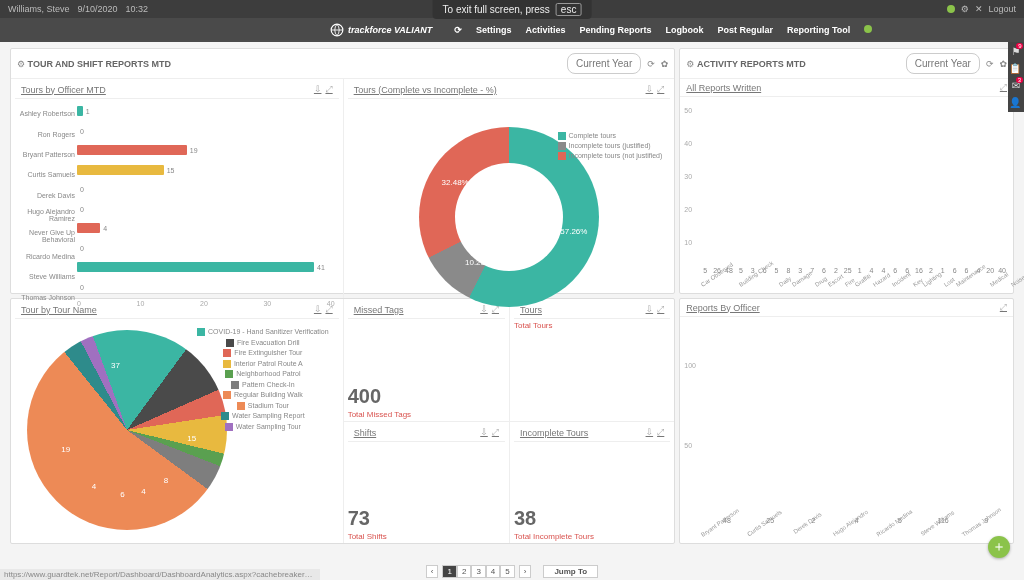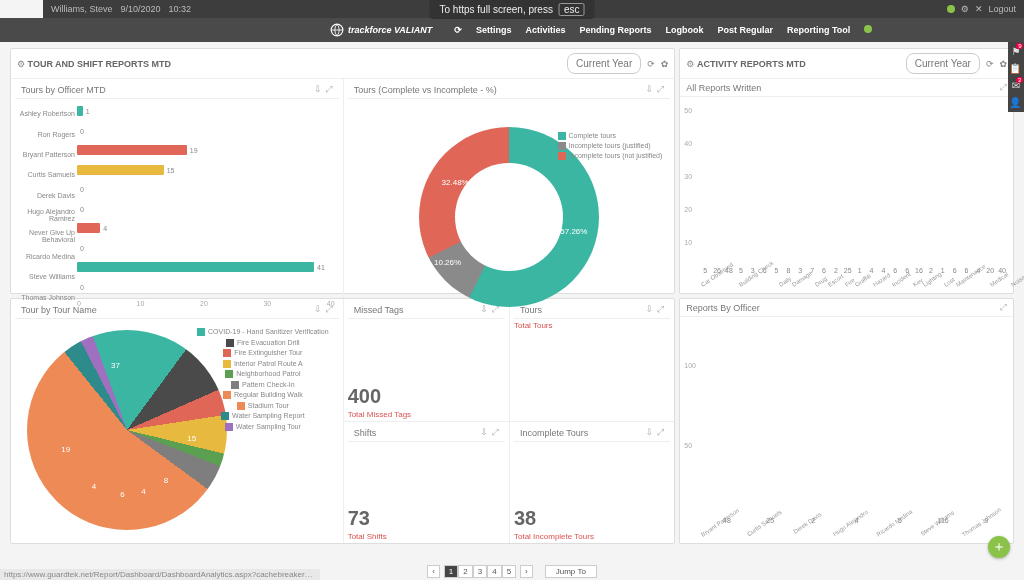--- a/index.html
+++ b/index.html
@@ -2,21 +2,21 @@
 <html><head>
 <meta charset="utf-8">
 <style>
   * { box-sizing: border-box; margin: 0; padding: 0; font-family: Arial, Helvetica, sans-serif; }
   body { width: 1024px; height: 580px; background: #f4f4f4; font-size: 10px; color: #555; overflow: hidden; position: relative; }
 
   
   .fs-bar { position: absolute; top: 0; left: 50%; transform: translateX(-50%); background: #333; color: #eee; padding: 3px 10px; border-radius: 0 0 4px 4px; z-index: 50; display:flex; align-items:center; gap:6px;}
   .fs-bar .keycap { border:1px solid #999; padding:0 4px; border-radius:2px; }
 
-  .topbar { height: 18px; background: #3d3d3d; color: #bbb; display:flex; align-items:center; padding:0 8px; gap:8px; font-size:9px;margin-left:43px;}
+  .topbar { height: 18px; background: #3d3d3d; color: #bbb; display:flex; align-items:center; padding:0 8px; gap:8px; font-size:9px;}
   .topbar .right { margin-left:auto; display:flex; align-items:center; gap:6px;}
   .dot-g { width:8px;height:8px;border-radius:50%;background:#8bc34a; }
 
   .navbar { height:24px; background:#4a4a4a; color:#fff; display:flex; align-items:center; padding:0 330px 0 330px; gap:14px; font-size:9px; font-weight:bold; white-space:nowrap; overflow:hidden;}
   .navbar .logo { display:flex; align-items:center; gap:4px; font-style:italic; margin-right:8px;}
   .navbar .logo svg { width:14px;height:14px;}
   .navbar a { color:#fff; }
 
   .page { padding: 6px 10px 0 10px; height: calc(580px - 18px - 24px - 18px); position:relative;}
   .page-title { font-size:11px; font-weight:bold; color:#555; margin-bottom:4px; }
@@ -24,21 +24,21 @@
   .sections { height: calc(100% - 18px); display:flex; gap:4px; }
   .col-left { flex: 656; display:flex; flex-direction:column; gap:4px;}
   .col-right { flex: 330; display:flex; flex-direction:column; gap:4px;}
 
   .card { background:#fff; border:1px solid #ddd; border-radius:2px; display:flex; flex-direction:column; min-height:0;}
   .card-head { display:flex; align-items:center; padding:4px 6px; border-bottom:1px solid #eee; font-size:9px; color:#666;}
   .card-head .h-title { font-weight:bold; }
   .card-head .h-right { margin-left:auto; display:flex; align-items:center; gap:6px; color:#888;}
   .pill { border:1px solid #ccc; border-radius:8px; padding:4px 8px; font-size:10px; color:#777;}
   .sect-ico { color:#888; }
-  .chart-head { display:flex; align-items:center; padding:3px 6px; font-size:9px; color:#777; border-bottom:1px solid #eee;}
+  .chart-head { display:flex; align-items:center; padding:3px 6px; font-size:9px; color:#777; border-bottom:1px solid #eee;text-decoration:underline;}
   .chart-head .h-right { margin-left:auto; color:#aaa; display:flex; gap:4px;}
 
   .grid2 { display:grid; grid-template-columns:1fr 1fr; grid-template-rows:1fr 1fr; gap:0; flex:1; min-height:0;}
   .row2 { display:grid; grid-template-columns:1fr 1fr; gap:0; flex:1; min-height:0;}
   .subcell { border-top:1px solid #eee; border-left:1px solid #eee; padding:2px 4px; display:flex; flex-direction:column;}
   .subcell:first-child{border-left:none;}
   .big { font-size:20px; font-weight:bold; color:#666; margin-top:auto;}
   .big-lbl { font-size:8px; color:#d9534f; margin-top:2px;}
 
   .body-pad { padding:4px; flex:1; min-height:0; display:flex; }
@@ -75,32 +75,32 @@
   .vbars .xl { position:absolute; bottom:0; left:16px; right:2px; display:flex;}
   .vbars .xl span { flex:1; font-size:6px; color:#999; text-align:center; transform:rotate(-35deg); transform-origin:top left; white-space:nowrap; overflow:visible;}
 
   .reports-officer .vbars .col .b { width:55%; }
   .reports-officer .vbars { padding-left:22px;}
 
   
   .footer { position:absolute; left:0; right:0; bottom:0; height:18px; background:#f4f4f4; display:flex; align-items:center; justify-content:center; gap:4px; font-size:8px; color:#555;}
   .pg { padding:1px 4px; border:1px solid #ccc; background:#fff;}
   .pg.active{ background:#444; color:#fff;}
-  .jump { border:1px solid #ccc; padding:1px 10px; background:#fff; margin-left:8px;}
+  .jump { border:1px solid #ccc; padding:1px 10px; background:#fff; margin-left:8px;font-weight:bold;}
   .status { position:absolute; left:0; bottom:0; font-size:8px; color:#888; background:#e8e8e8; padding:1px 4px; max-width:320px; white-space:nowrap; overflow:hidden; text-overflow:ellipsis;}
   .fab { position:absolute; right:14px; bottom:22px; width:22px;height:22px;border-radius:50%;background:#8bc34a;color:#fff; display:flex;align-items:center;justify-content:center; font-size:14px; box-shadow:0 1px 3px rgba(0,0,0,.3);}
   .right-rail { position:absolute; right:0; top:42px; width:16px; background:#444; display:flex; flex-direction:column; align-items:center; padding:4px 0; gap:6px;}
   .right-rail .ri { color:#ddd; font-size:10px;}
   .badge { position:absolute; top:-3px; right:-3px; background:#e04; color:#fff; border-radius:7px; font-size:6px; padding:0 2px;}
 </style>
 </head>
 <body>
 
 <div class="fs-bar">
-  <span>To https full screen, press</span>
+  <span>To exit full screen, press</span>
   <span class="keycap">esc</span>
 </div>
 
 <div class="topbar">
   <span>Williams, Steve</span>
   <span>9/10/2020</span>
   <span>10:32</span>
   <div class="right">
     <span class="dot-g"></span>
     <span>⚙</span>
@@ -222,21 +222,21 @@
               <div class="h-right">
                   <span>⇩</span>
                   <span>⤢</span>
                 </div>
             </div>
             <div class="body-pad">
               <div class="donut-wrap">
                 <div class="donut" id="donut" style="background: conic-gradient(rgb(59, 182, 163) 0%, rgb(59, 182, 163) 57.26%, rgb(138, 138, 138) 57.26%, rgb(138, 138, 138) 67.52%, rgb(224, 103, 87) 67.52%, rgb(224, 103, 87) 100%);">
                     <div class="donut-hole"></div>
                     <div class="donut-lbl" style="left: 141.317px; top: 99.697px;">57.26%</div>
-                    <div class="donut-lbl" style="left: 15px; top: 131.279px;">10.26%</div>
+                    <div class="donut-lbl" style="left: 46px; top: 131.279px;">10.26%</div>
                     <div class="donut-lbl" style="left: 22.5997px; top: 51.0028px;">32.48%</div>
                   </div>
                 <div class="legend-xs" id="donut-legend">
                     <div><span class="sw" style="background:#3bb6a3"></span>Complete tours</div>
                     <div><span class="sw" style="background:#8a8a8a"></span>Incomplete tours (justified)</div>
                     <div><span class="sw" style="background:#e06757"></span>Incomplete tours (not justified)</div>
                   </div>
               </div>
             </div>
           </div>

